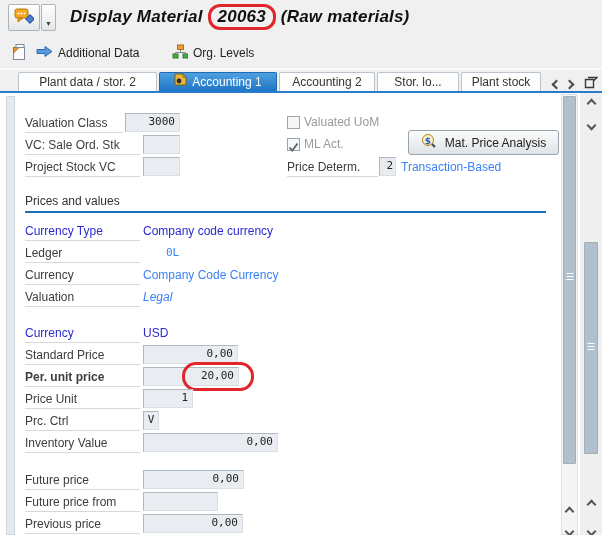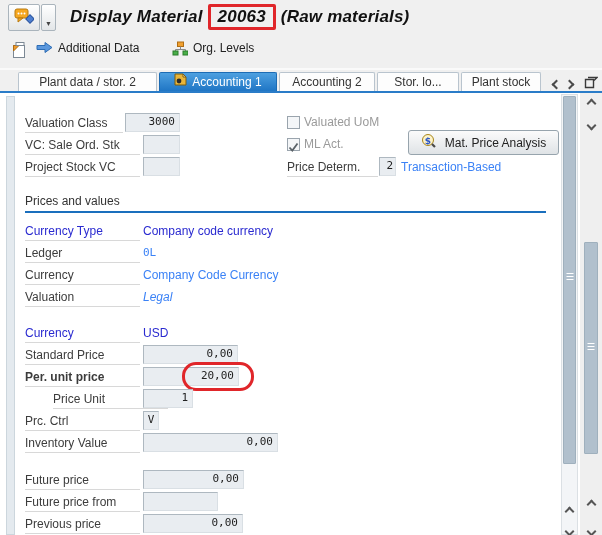--- a/index.html
+++ b/index.html
@@ -18,26 +18,26 @@
   .gos-drop {
     width:15px; height:27px; margin-left:1px; background:linear-gradient(#ffffff,#e3e6e8);
     border:1px solid #aab4bc; border-radius:2px; display:flex; align-items:flex-end; justify-content:center;
     font-size:7px; color:#444; padding-bottom:3px;
   }
   .wintitle {
     position:absolute; left:70px; top:7px; font-size:17px; font-weight:bold; font-style:italic;
     color:#111; white-space:nowrap; letter-spacing:0.2px;
   }
   .circled {
-    display:inline-block; border:3px solid #e0262a; border-radius:2px;
+    display:inline-block; border:3px solid #e0262a; border-radius:12px;
     padding:0 7px; margin:-4px 0; line-height:20px;
   }
   .toolbar { position:absolute; left:0; top:36px; width:602px; height:34px; background:#f0f0f0; border-bottom:2px solid #fafafa; }
   .tbtn {
-    position:absolute; top:5px; height:24px; display:flex; align-items:flex-start; gap:5px;
+    position:absolute; top:5px; height:24px; display:flex; align-items:center; gap:5px;
     background:transparent; border:none; font-size:12px; color:#222; padding:0 4px; cursor:default;
   }
   
   .tabrow { position:absolute; left:0; top:70px; width:602px; height:23px; background:#f0f0f0; }
   .tabs { position:absolute; left:18px; top:2px; display:flex; align-items:flex-end; gap:2px; }
   .tab {
     height:20px; line-height:19px; text-align:center; font-size:12px; color:#333;
     background:#fdfdfd; border:1px solid #b9c4ce; border-bottom:none;
     border-radius:2px 2px 0 0; padding:0 6px; white-space:nowrap; overflow:hidden;
   }
@@ -232,39 +232,39 @@
   <div class="fbox" style="left:379px; top:157px; width:17px; padding:0 2px;">2</div>
   <div class="fval" style="left:401px; top:158px;">Transaction-Based</div>
 
   <div class="sechead">Prices and values</div>
   <div class="secline"></div>
 
   <div class="flabel blue" style="top:222px;">Currency Type</div>
   <div class="fval blue" style="top:222px;">Company code currency</div>
 
   <div class="flabel" style="top:244px;">Ledger</div>
-  <div class="fval mono" style="top:244px;">0L</div>
+  <div class="fval mono" style="top:244px;margin-left:23px;">0L</div>
 
   <div class="flabel" style="top:266px;">Currency</div>
   <div class="fval" style="top:266px;">Company Code Currency</div>
 
   <div class="flabel" style="top:288px;">Valuation</div>
   <div class="fval" style="top:288px;font-style:italic;">Legal</div>
 
   <div class="flabel blue" style="top:324px;">Currency</div>
   <div class="fval blue" style="top:324px;">USD</div>
 
   <div class="flabel" style="top:346px;">Standard Price</div>
   <div class="fbox" style="left:143px; top:345px; width:95px;">0,00</div>
 
   <div class="flabel" style="top:368px;font-weight:bold;">Per. unit price</div>
   <div class="fbox" style="left:143px; top:367px; width:96px;">20,00</div>
   <div class="redring" style="left:182px; top:362px; width:72px; height:29px;"></div>
 
-  <div class="flabel" style="top:390px;margin-left:28px;">Price Unit</div>
+  <div class="flabel" style="top:390px;">Price Unit</div>
   <div class="fbox" style="left:143px; top:389px; width:50px;">1</div>
 
   <div class="flabel" style="top:412px;">Prc. Ctrl</div>
   <div class="fbox" style="left:143px; top:411px; width:16px; padding:0 2px; text-align:center;">V</div>
 
   <div class="flabel" style="top:434px;">Inventory Value</div>
   <div class="fbox" style="left:143px; top:433px; width:135px;">0,00</div>
 
   <div class="flabel" style="top:471px;">Future price</div>
   <div class="fbox" style="left:143px; top:470px; width:101px;">0,00</div>

